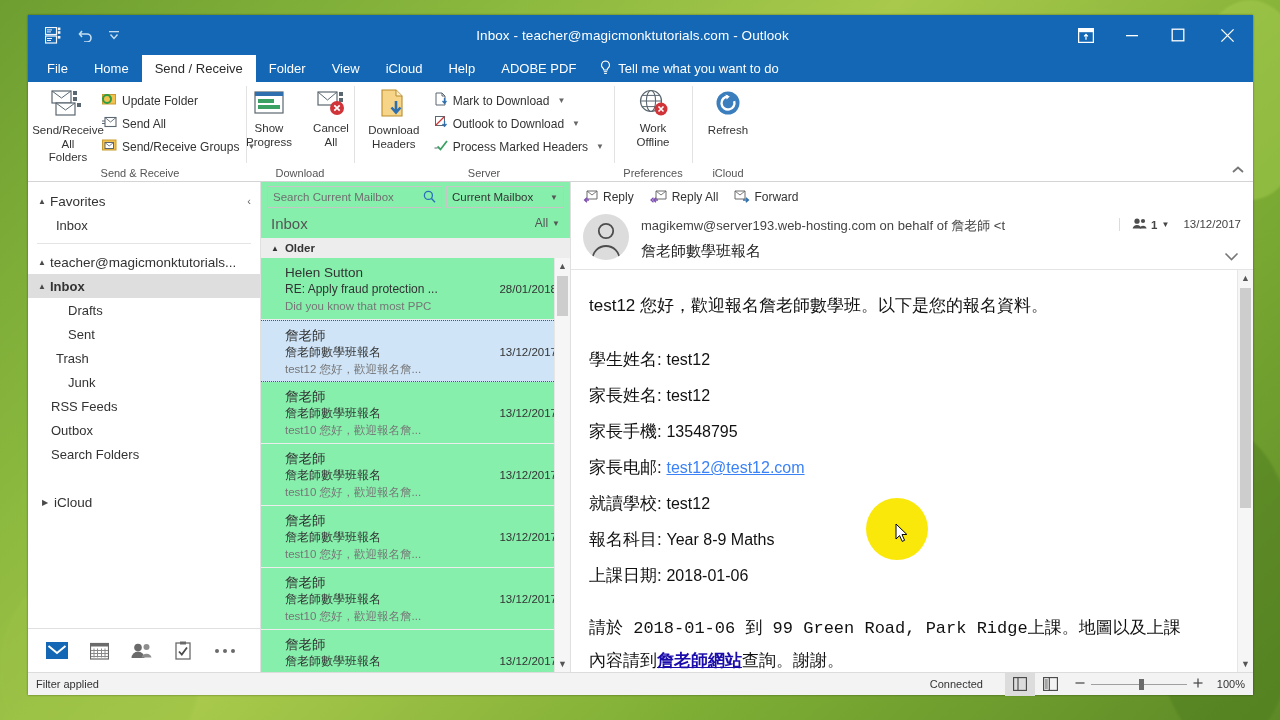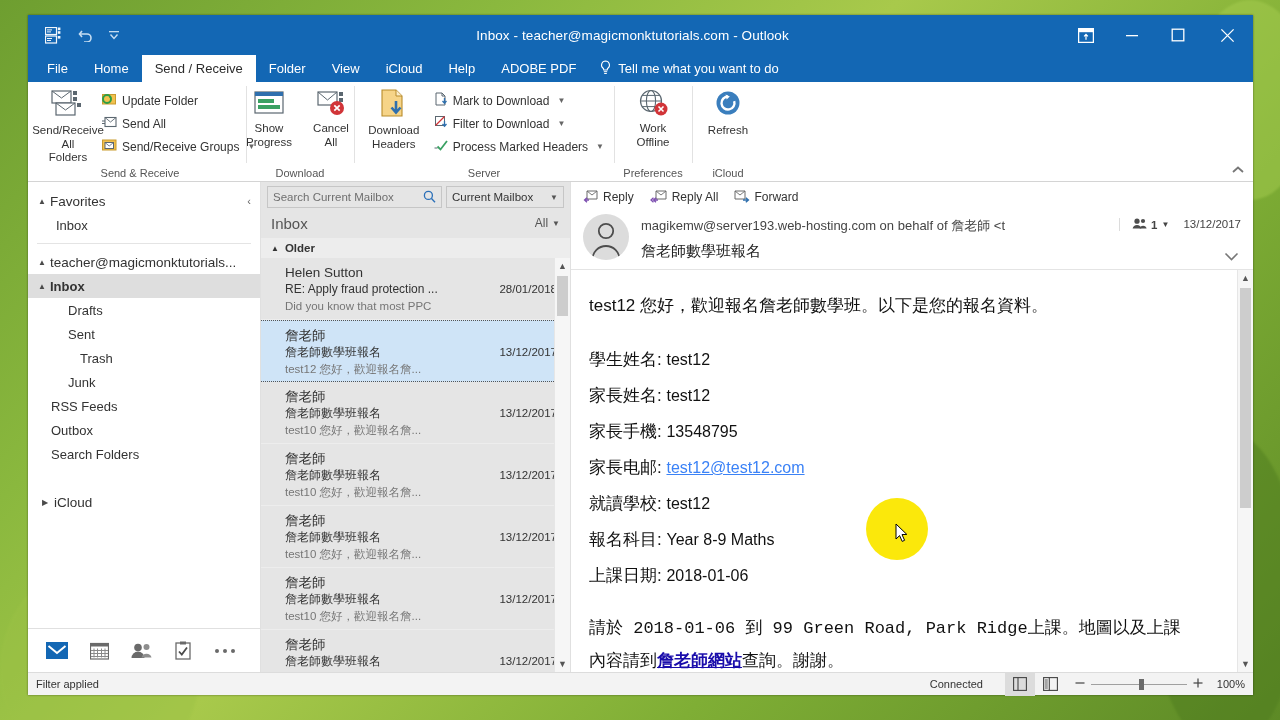--- a/index.html
+++ b/index.html
@@ -79,21 +79,21 @@
   .f-sep { height:1px; background:#e4e4e4; margin:6px 9px; }
   .collapse-arrow { margin-left:auto; margin-right:9px; color:#666; font-size:11px; }
   .navbar-bottom {
     height:44px; flex:0 0 44px; display:flex; align-items:center; gap:0; padding-left:8px;
     border-top:1px solid #e0e0e0;
   }
   .navbtn { width:42px; height:34px; display:flex; align-items:center; justify-content:center; color:#6a6a6a; }
   .navbtn.active { color:#1367b4; }
 
   
-  .listpane { width:310px; flex:0 0 310px; border-right:1px solid #e0e0e0; display:flex; flex-direction:column; background:#e5e5e5; }
+  .listpane { width:310px; flex:0 0 310px; border-right:1px solid #e0e0e0; display:flex; flex-direction:column; background:#86efac; }
   .searchrow { height:26px; display:flex; align-items:center; padding:4px 6px 0 6px; gap:4px; }
   .searchbox {
     flex:1; height:22px; border:1px solid #c6c6c6; display:flex; align-items:center;
     padding:0 5px; font-size:11.5px; color:#6f6f6f; position:relative;
   }
   .searchbox .mag { margin-left:auto; color:#2a6fb8; }
   .scopebox {
     width:118px; height:22px; border:1px solid #c6c6c6; display:flex; align-items:center;
     padding:0 5px; font-size:11.5px; color:#333;
   }
@@ -355,21 +355,21 @@
             <span class="caret-sm">▼</span>
           </div>
           <div class="smallbtn">
             <span>
               <svg width="14" height="14" viewBox="0 0 14 14">
                   <rect x="1.5" y="1.5" width="9" height="9" fill="#fff" stroke="#5b6770" stroke-width="1"></rect>
                   <path d="M1.5 10.5 L10.5 1.5" stroke="#d13438" stroke-width="1.2"></path>
                   <path d="M10.5 6 v5 M8.5 9 L10.5 11.3 L12.5 9" fill="none" stroke="#2f6fad" stroke-width="1.3"></path>
                 </svg>
             </span>
-            <span>Filter to Download</span>
+            <span>Outlook to Download</span>
             <span class="caret-sm">▼</span>
           </div>
           <div class="smallbtn">
             <span>
               <svg width="14" height="14" viewBox="0 0 14 14">
                   <path d="M0.5 10 h3" stroke="#5b6770" stroke-width="1"></path>
                   <path d="M3.5 8.5 L6.5 11.5 L13 3" fill="none" stroke="#3aa163" stroke-width="1.8"></path>
                 </svg>
             </span>
             <span>Process Marked Headers</span>
@@ -443,21 +443,21 @@
         <div class="f-row sel">
           <span class="twisty">▲</span>
           <span>Inbox</span>
         </div>
         <div class="f-row" style="padding-left:40px;">
           <span>Drafts</span>
         </div>
         <div class="f-row" style="padding-left:40px;">
           <span>Sent</span>
         </div>
-        <div class="f-row" style="padding-left:52px;">
+        <div class="f-row" style="padding-left:28px;">
           <span>Trash</span>
         </div>
         <div class="f-row" style="padding-left:40px;">
           <span>Junk</span>
         </div>
         <div class="f-row" style="padding-left:23px;">
           <span>RSS Feeds</span>
         </div>
         <div class="f-row" style="padding-left:23px;">
           <span>Outbox</span>

